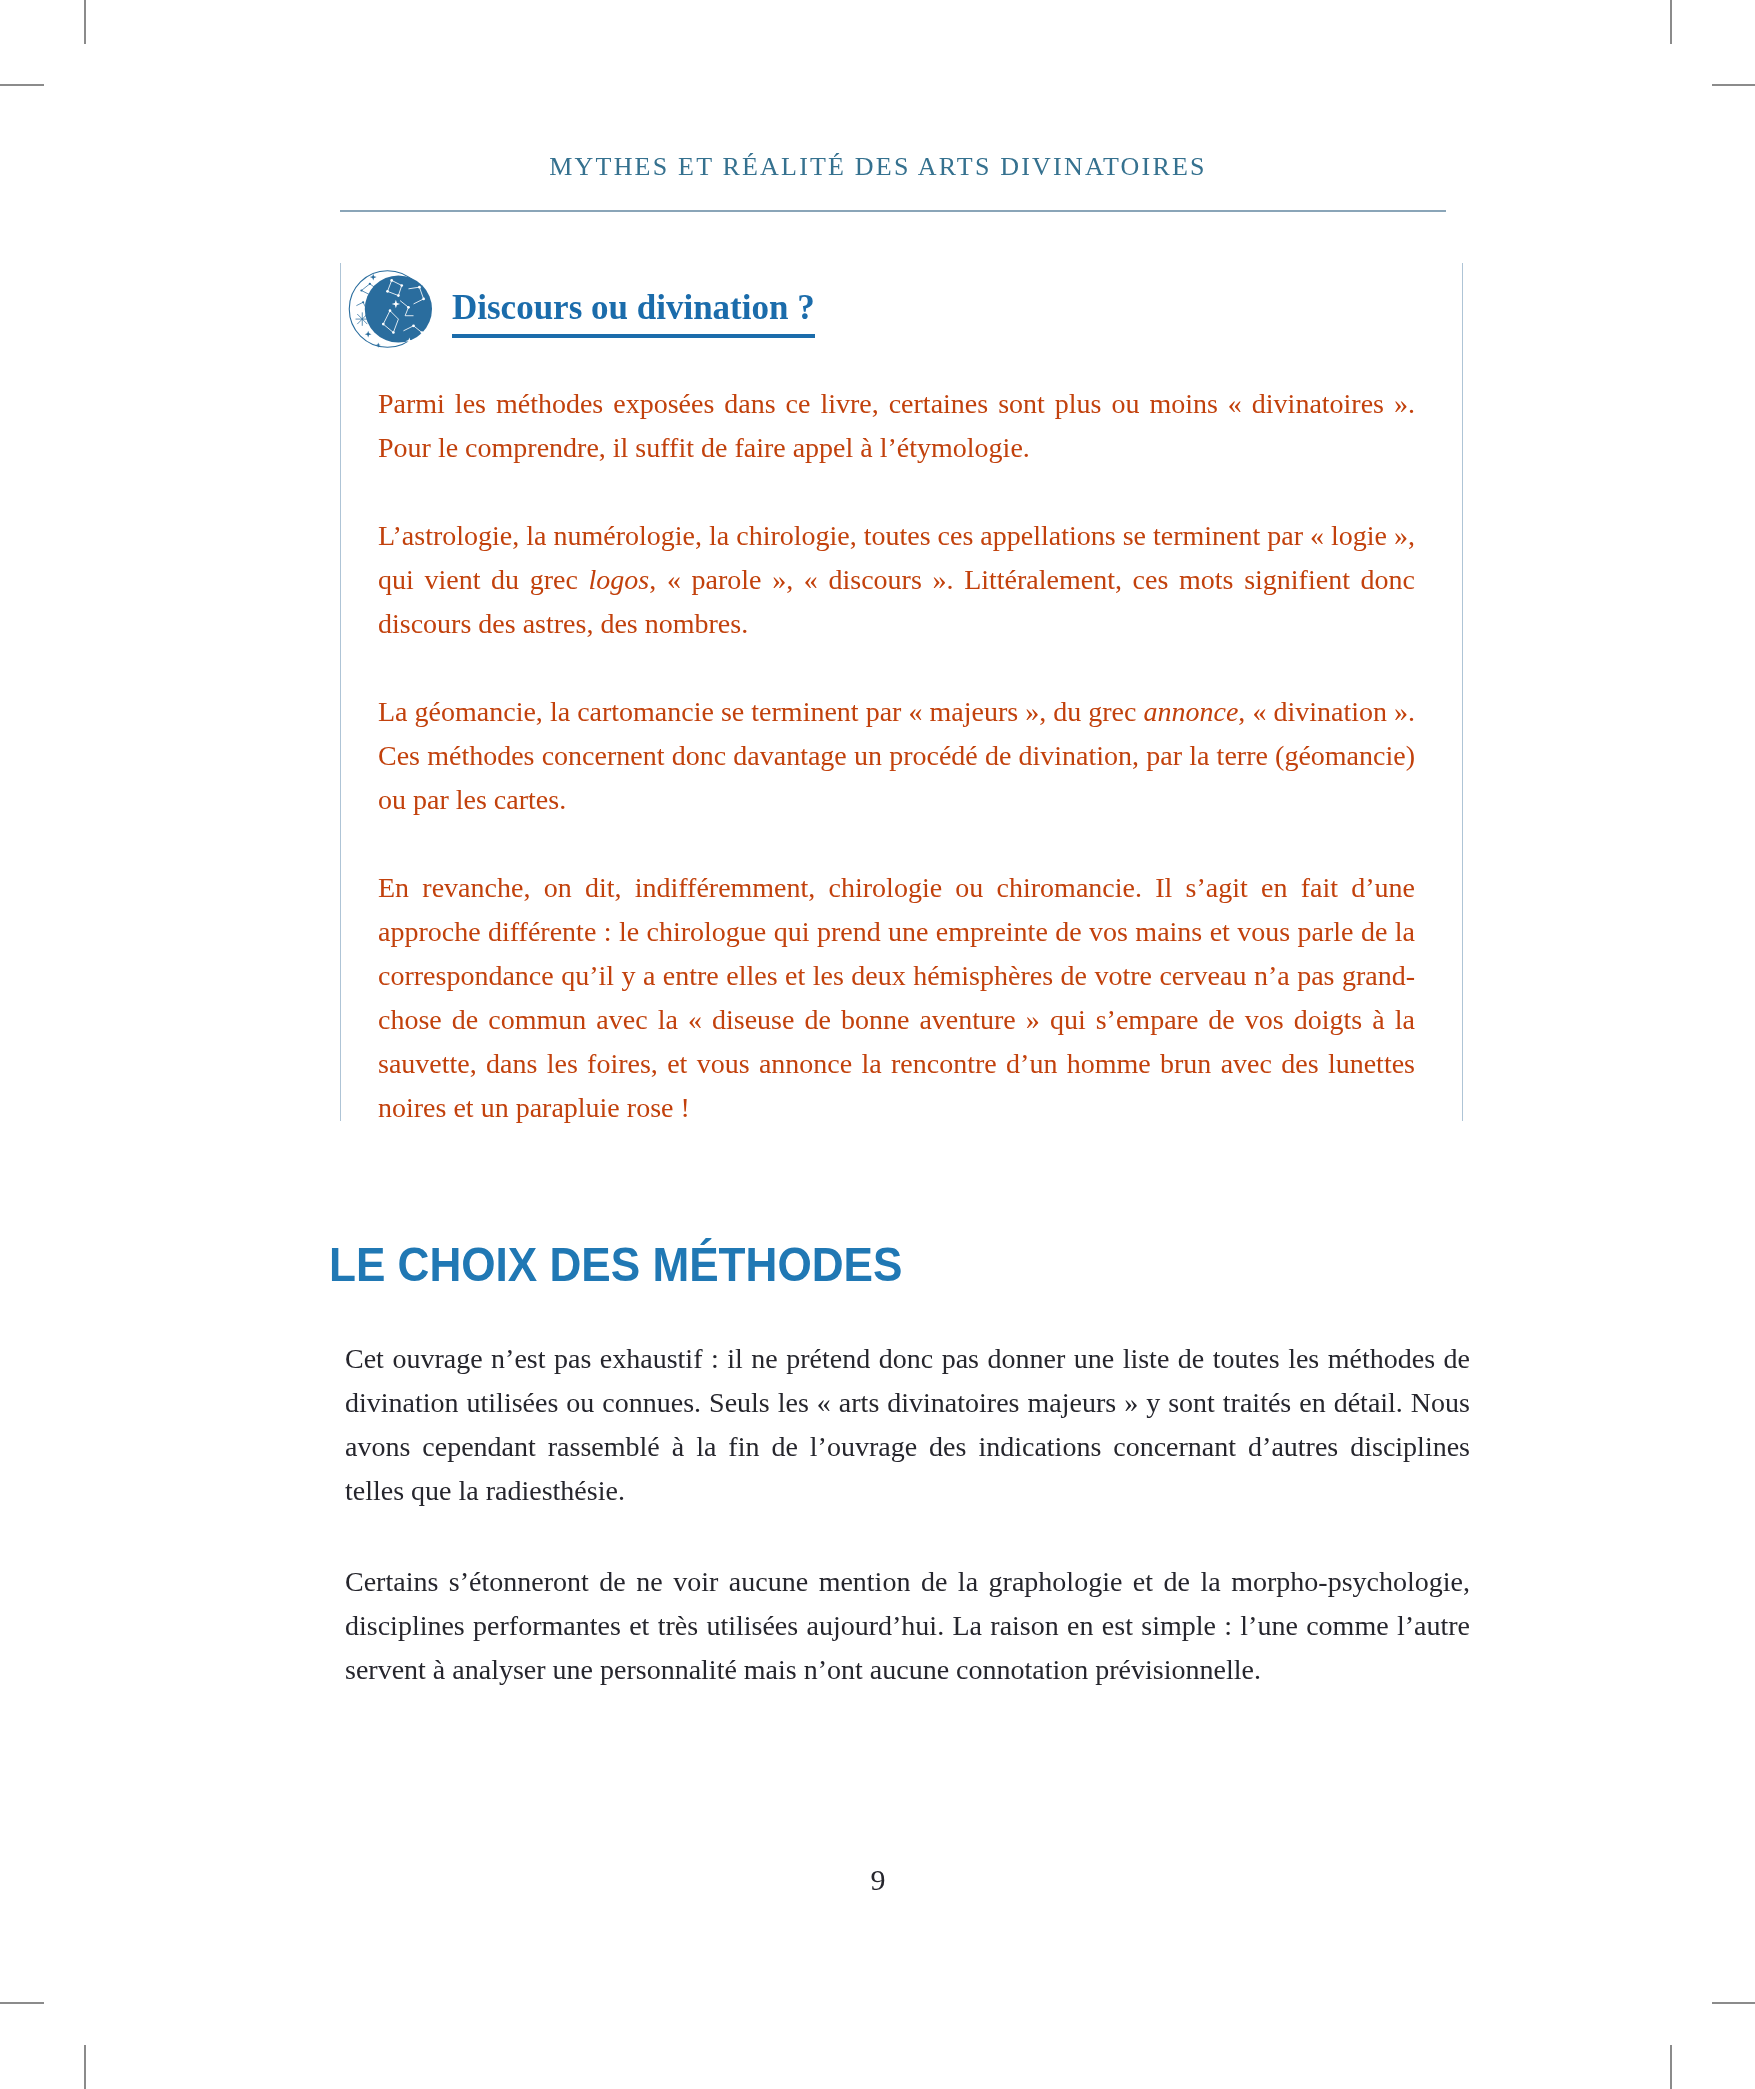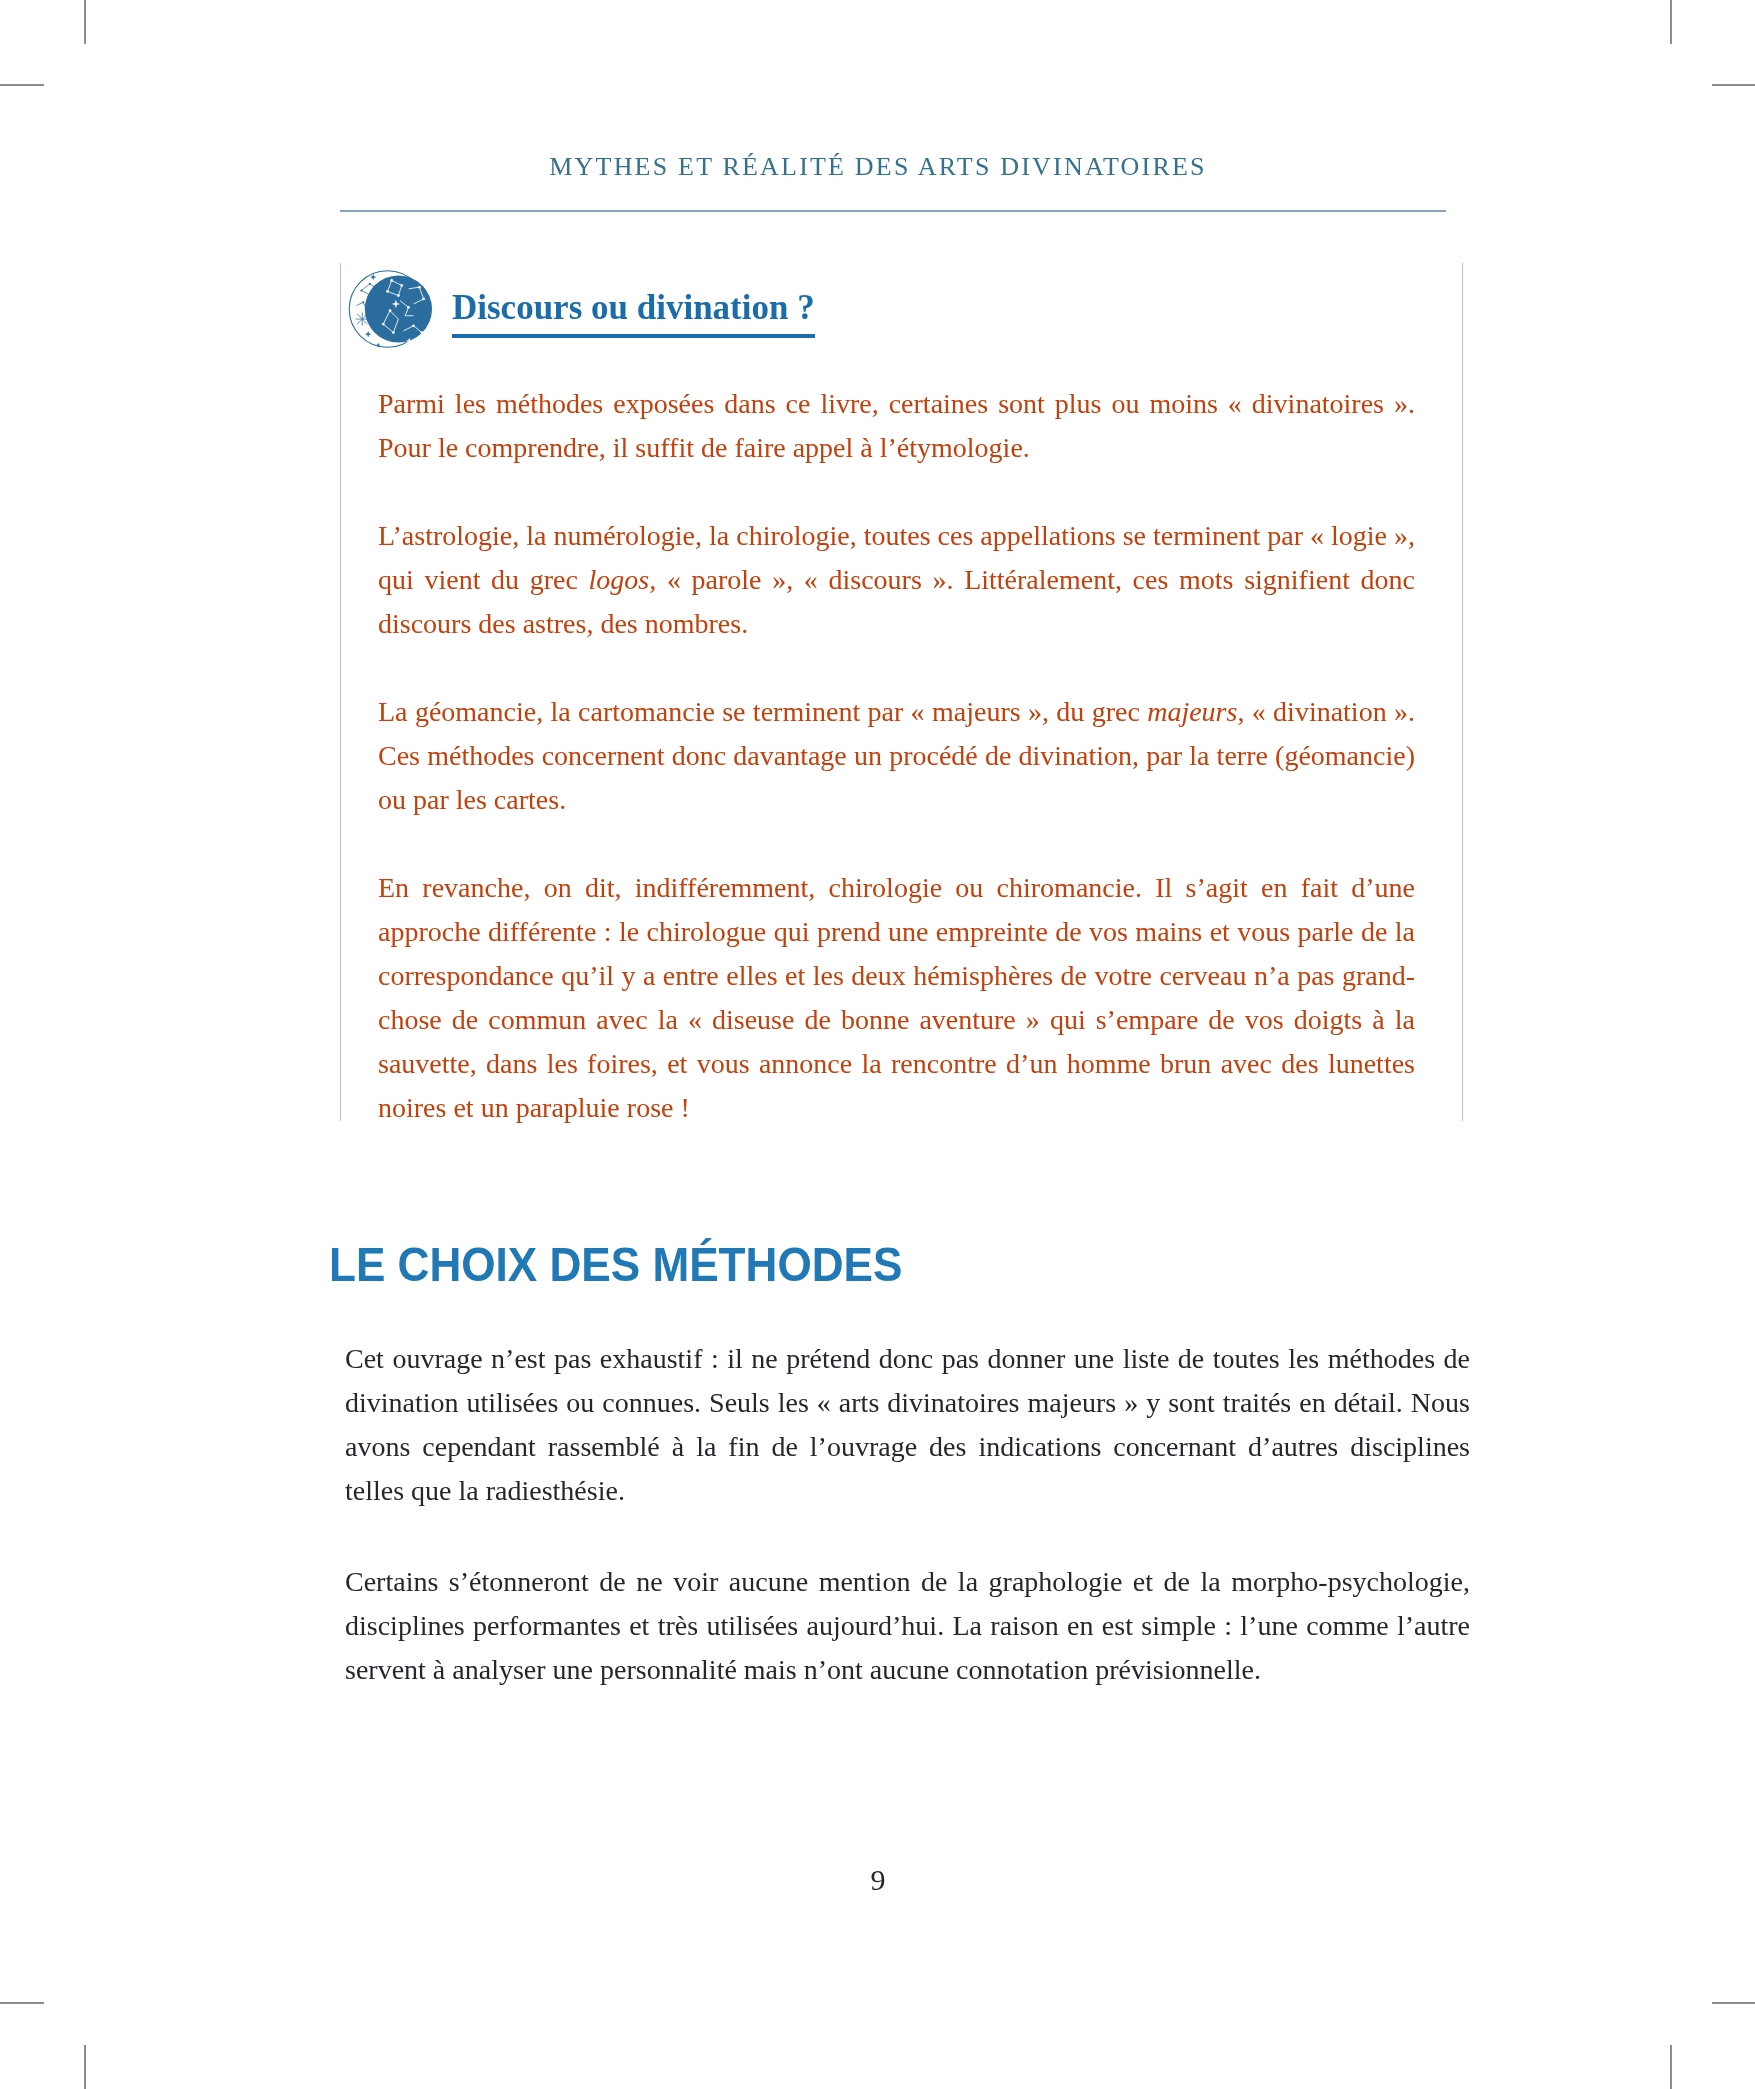--- a/index.html
+++ b/index.html
@@ -104,21 +104,21 @@
           <path d="M36 90 L36.8 92.2 L39 93 L36.8 93.8 L36 96 L35.2 93.8 L33 93 L35.2 92.2 Z"></path>
         </g>
       </svg>
     </span>
 
     <h3 class="box-heading">Discours ou divination ?</h3>
 
     <div class="box-body">
       <p class="first">Parmi les méthodes exposées dans ce livre, certaines sont plus ou moins « divinatoires ». Pour le comprendre, il suffit de faire appel à l’étymologie.</p>
       <p><span>L’astrologie, la numérologie, la chirologie, toutes ces appellations se terminent par « logie », qui vient du grec </span><span class="it">logos</span><span>, « parole », « discours ». Littéralement, ces mots signifient donc discours des astres, des nombres.</span></p>
-      <p><span>La géomancie, la cartomancie se terminent par « majeurs », du grec </span><span class="it">majeurs</span><span>, « divination ». Ces méthodes concernent donc davantage un procédé de divination, par la terre (géomancie) ou par les cartes.</span></p>
+      <p><span>La géomancie, la cartomancie se terminent par « majeurs », du grec </span><span class="it">annonce</span><span>, « divination ». Ces méthodes concernent donc davantage un procédé de divination, par la terre (géomancie) ou par les cartes.</span></p>
       <p>En revanche, on dit, indifféremment, chirologie ou chiromancie. Il s’agit en fait d’une approche différente : le chirologue qui prend une empreinte de vos mains et vous parle de la correspondance qu’il y a entre elles et les deux hémisphères de votre cerveau n’a pas grand-chose de commun avec la « diseuse de bonne aventure » qui s’empare de vos doigts à la sauvette, dans les foires, et vous annonce la rencontre d’un homme brun avec des lunettes noires et un parapluie rose !</p>
     </div>
   </section>
 
   <h2 class="section-heading">LE CHOIX DES MÉTHODES</h2>
 
   <div class="main-paras">
     <p>Cet ouvrage n’est pas exhaustif : il ne prétend donc pas donner une liste de toutes les méthodes de divination utilisées ou connues. Seuls les « arts divinatoires majeurs » y sont traités en détail. Nous avons cependant rassemblé à la fin de l’ouvrage des indications concernant d’autres disciplines telles que la radiesthésie.</p>
     <p>Certains s’étonneront de ne voir aucune mention de la graphologie et de la morpho-psychologie, disciplines performantes et très utilisées aujourd’hui. La raison en est simple : l’une comme l’autre servent à analyser une personnalité mais n’ont aucune connotation prévisionnelle.</p>
   </div>

